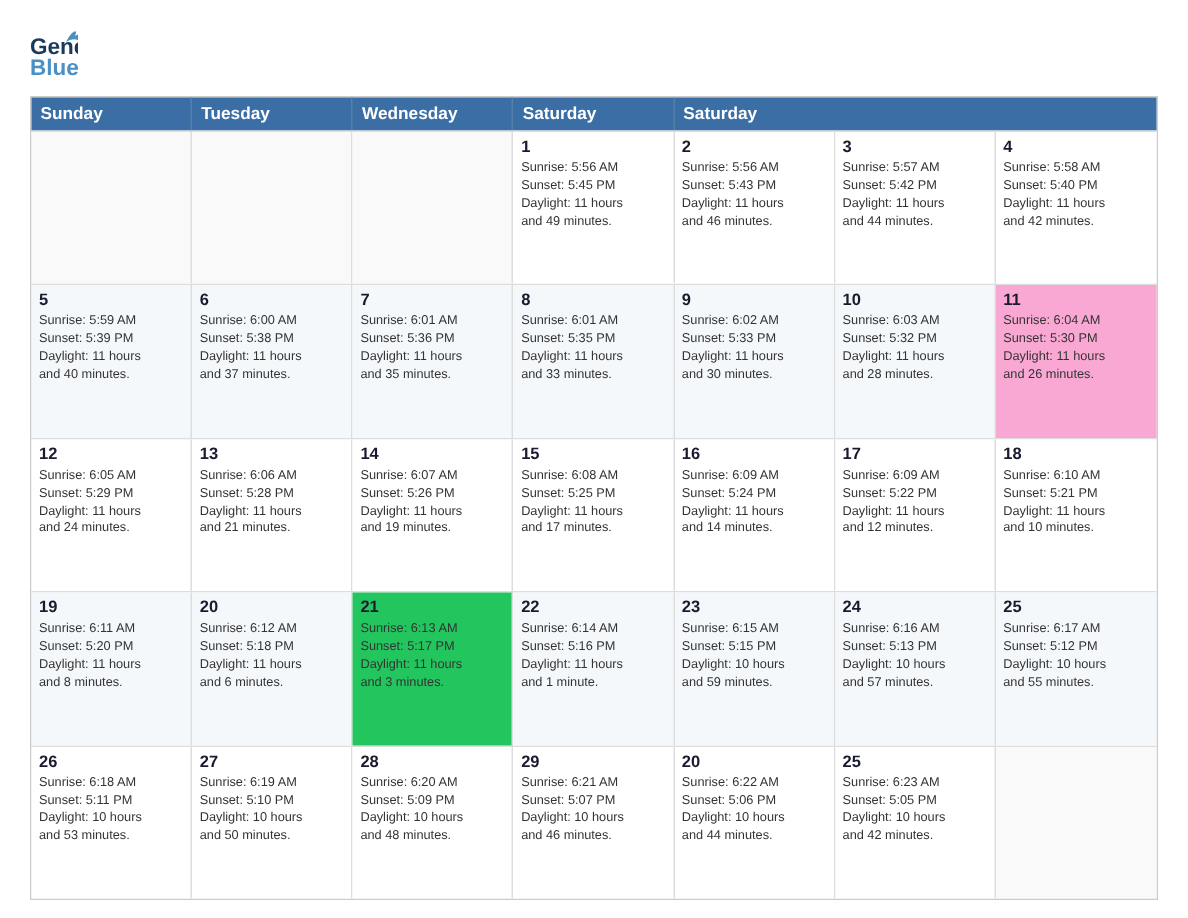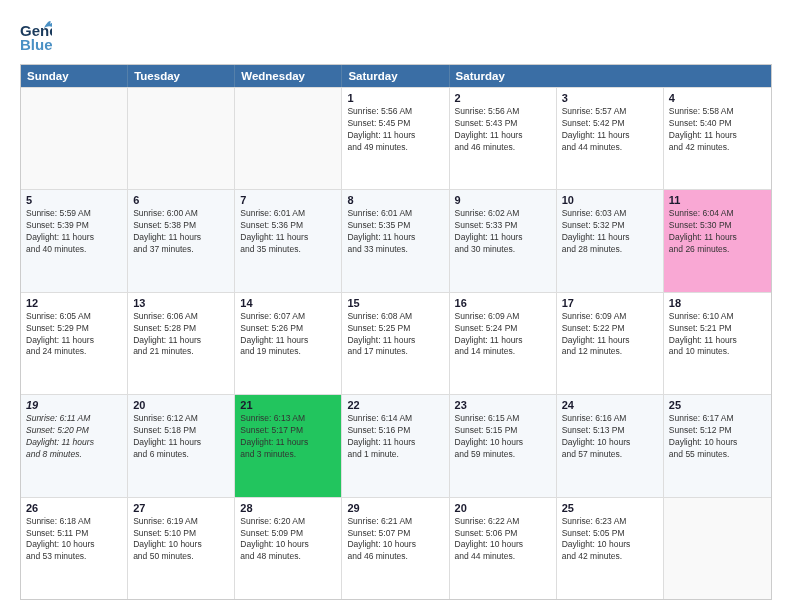--- a/index.html
+++ b/index.html
@@ -198,21 +198,21 @@
           <div class="cal-cell">
             <div class="day-num">17</div>
             <div class="cell-text">Sunrise: 6:09 AM<br>Sunset: 5:22 PM<br>Daylight: 11 hours<br>and 12 minutes.</div>
           </div>
           <div class="cal-cell">
             <div class="day-num">18</div>
             <div class="cell-text">Sunrise: 6:10 AM<br>Sunset: 5:21 PM<br>Daylight: 11 hours<br>and 10 minutes.</div>
           </div>
         </div>
         <div class="cal-row">
-          <div class="cal-cell shaded" style="background: rgb(245, 248, 251); font-style: italic;">
+          <div class="cal-cell shaded" style="background: rgb(245, 248, 251);">
             <div class="day-num">19</div>
             <div class="cell-text">Sunrise: 6:11 AM<br>Sunset: 5:20 PM<br>Daylight: 11 hours<br>and 8 minutes.</div>
           </div>
           <div class="cal-cell shaded" style="background: rgb(245, 248, 251);">
             <div class="day-num">20</div>
             <div class="cell-text">Sunrise: 6:12 AM<br>Sunset: 5:18 PM<br>Daylight: 11 hours<br>and 6 minutes.</div>
           </div>
           <div class="cal-cell shaded" style="background: #22c55e;">
             <div class="day-num">21</div>
             <div class="cell-text">Sunrise: 6:13 AM<br>Sunset: 5:17 PM<br>Daylight: 11 hours<br>and 3 minutes.</div>

